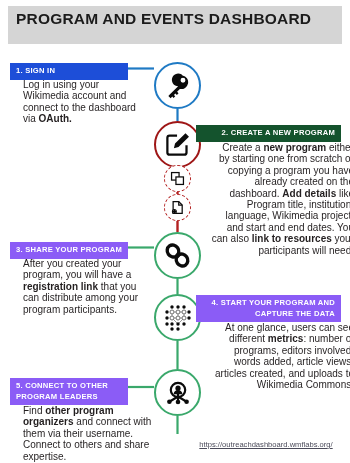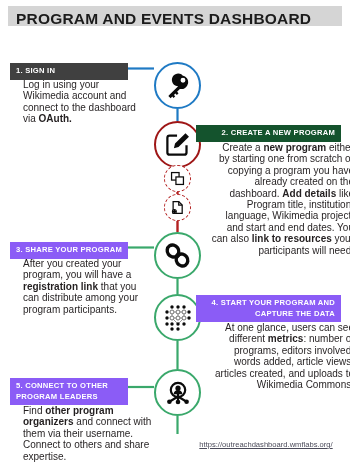--- a/index.html
+++ b/index.html
@@ -6,21 +6,21 @@
   body{
     width:350px;height:463px;
     background:#ffffff;
     font-family:"Liberation Sans", sans-serif;
     color:#231f20;
     overflow:hidden;
     position:relative;
   }
   
   .header{
-    position:absolute;left:8px;top:6px;width:334px;height:20px;
+    position:absolute;left:8px;top:6px;width:334px;height:38px;
     background:#d5d5d5;
     padding:4px 0 0 8px;
     box-sizing:border-box;
   }
   .header h1{
     margin:0;
     font-size:15.5px;
     font-weight:bold;
     letter-spacing:0.2px;
     color:#1b1b1b;
@@ -60,21 +60,21 @@
   .bar{
     position:absolute;
     box-sizing:border-box;
     color:#ffffff;
     font-size:7.6px;
     font-weight:bold;
     letter-spacing:0.25px;
     line-height:10.5px;
     padding:3px 6px;
   }
-  .bar.blue{background:#404040;}
+  .bar.blue{background:#1d4ed8;}
   .bar.green{background:#8b5cf6;}
   .bar.red{background:#14532d;}
   .bar.right{text-align:right;}
 
   
   .para{
     position:absolute;
     font-size:10px;
     line-height:11.4px;
     color:#231f20;

